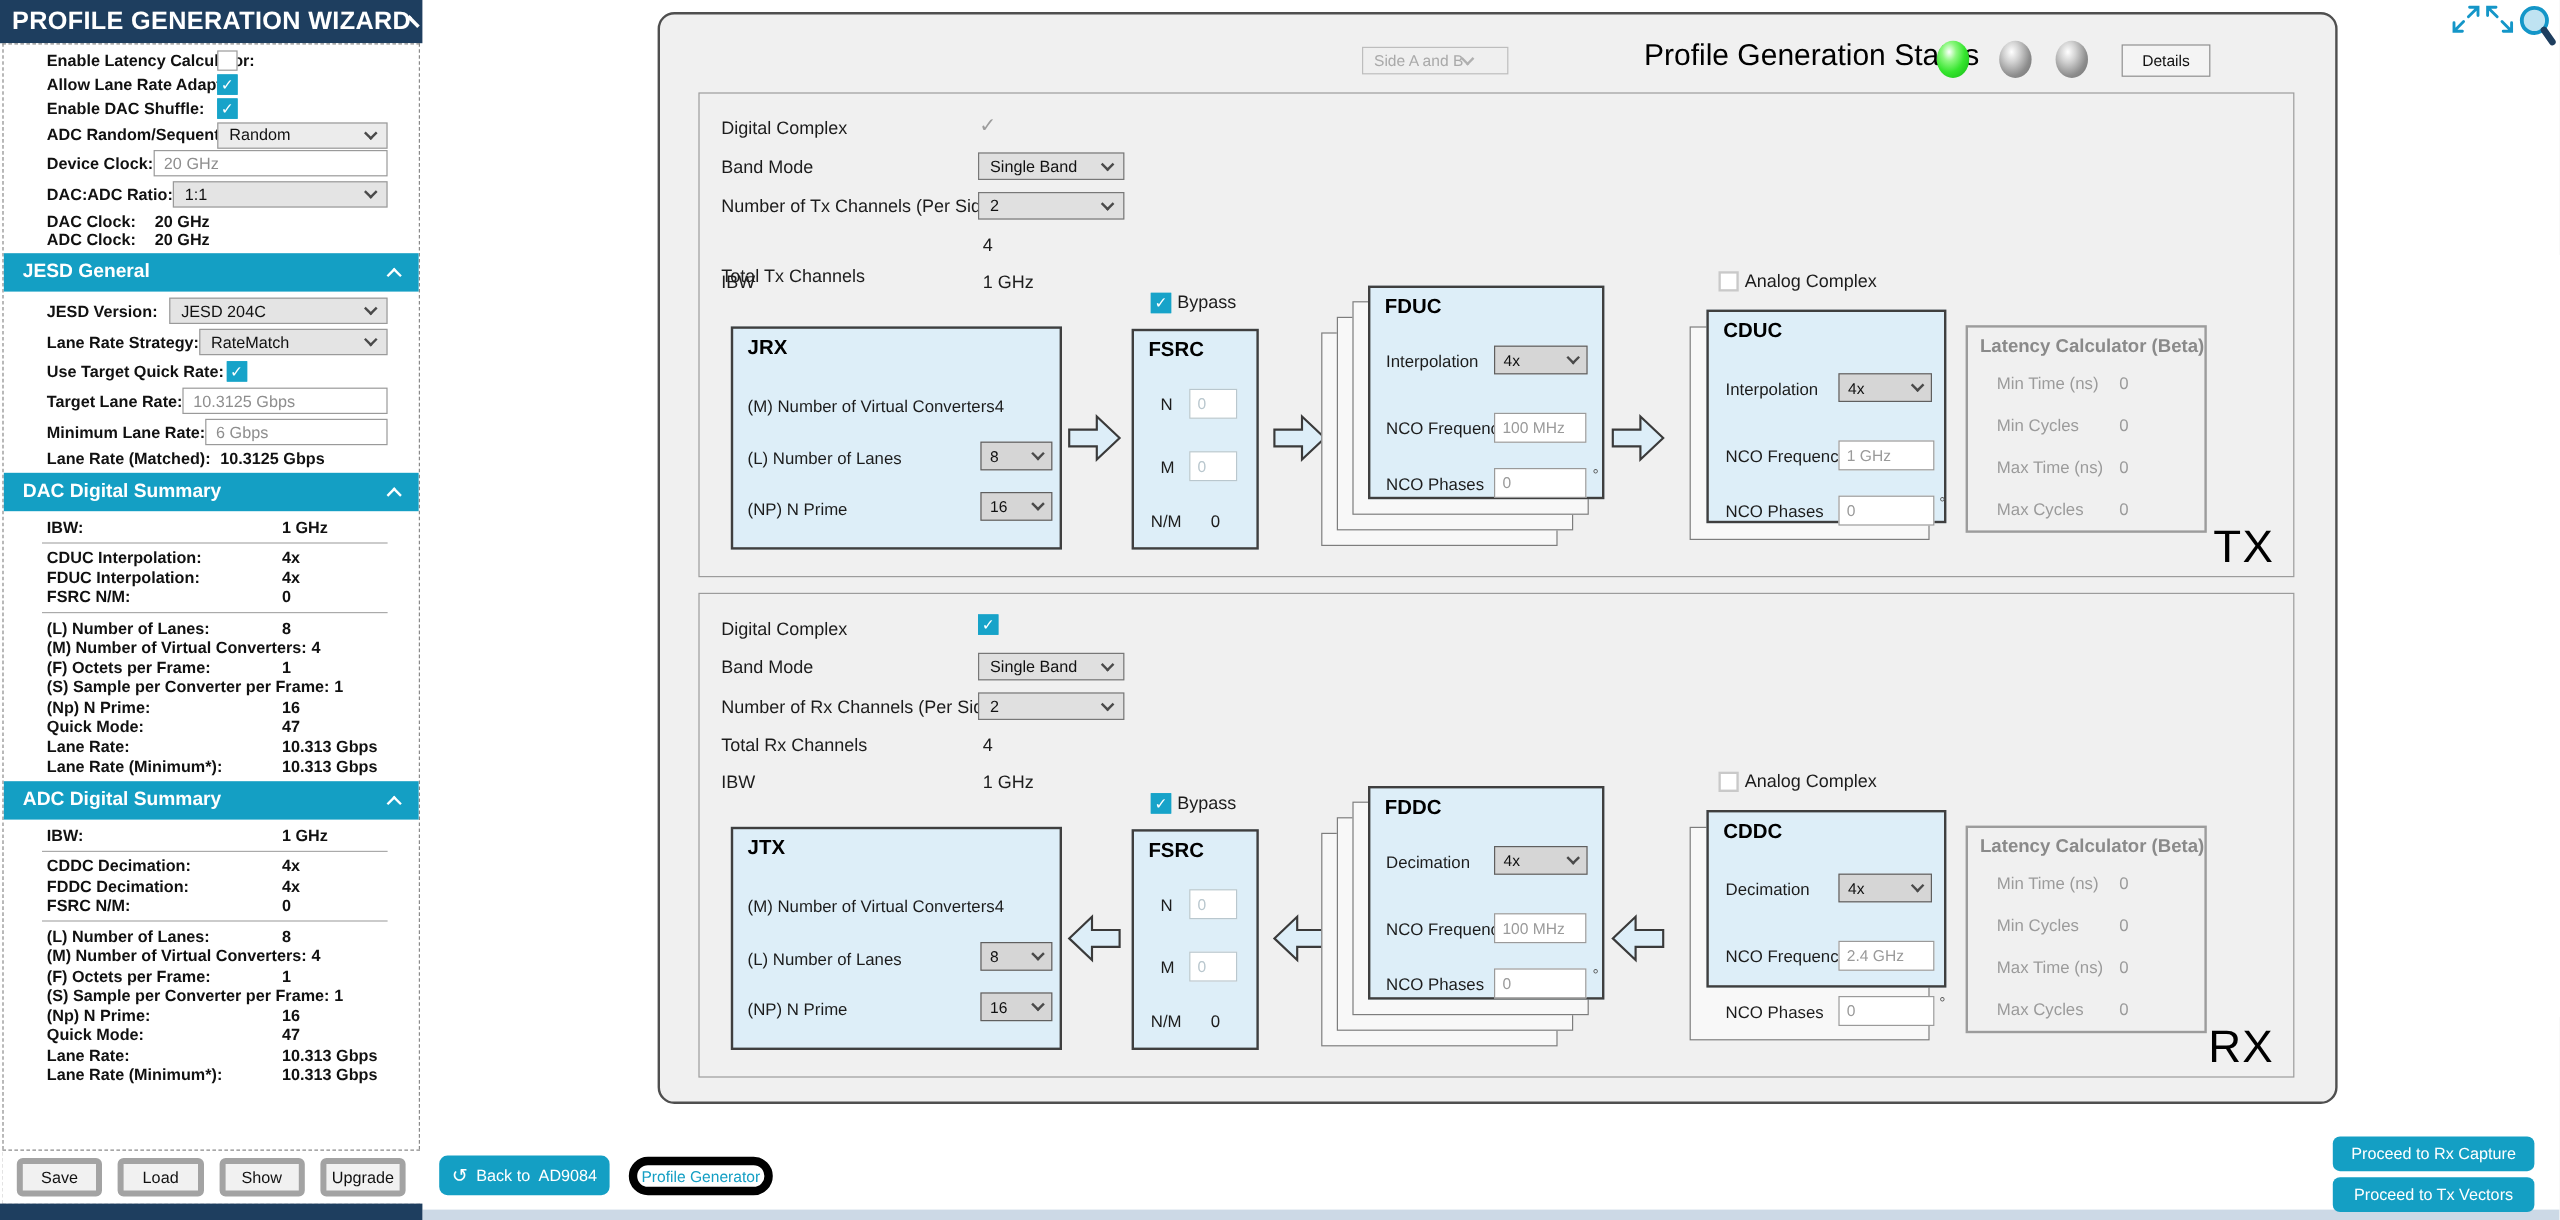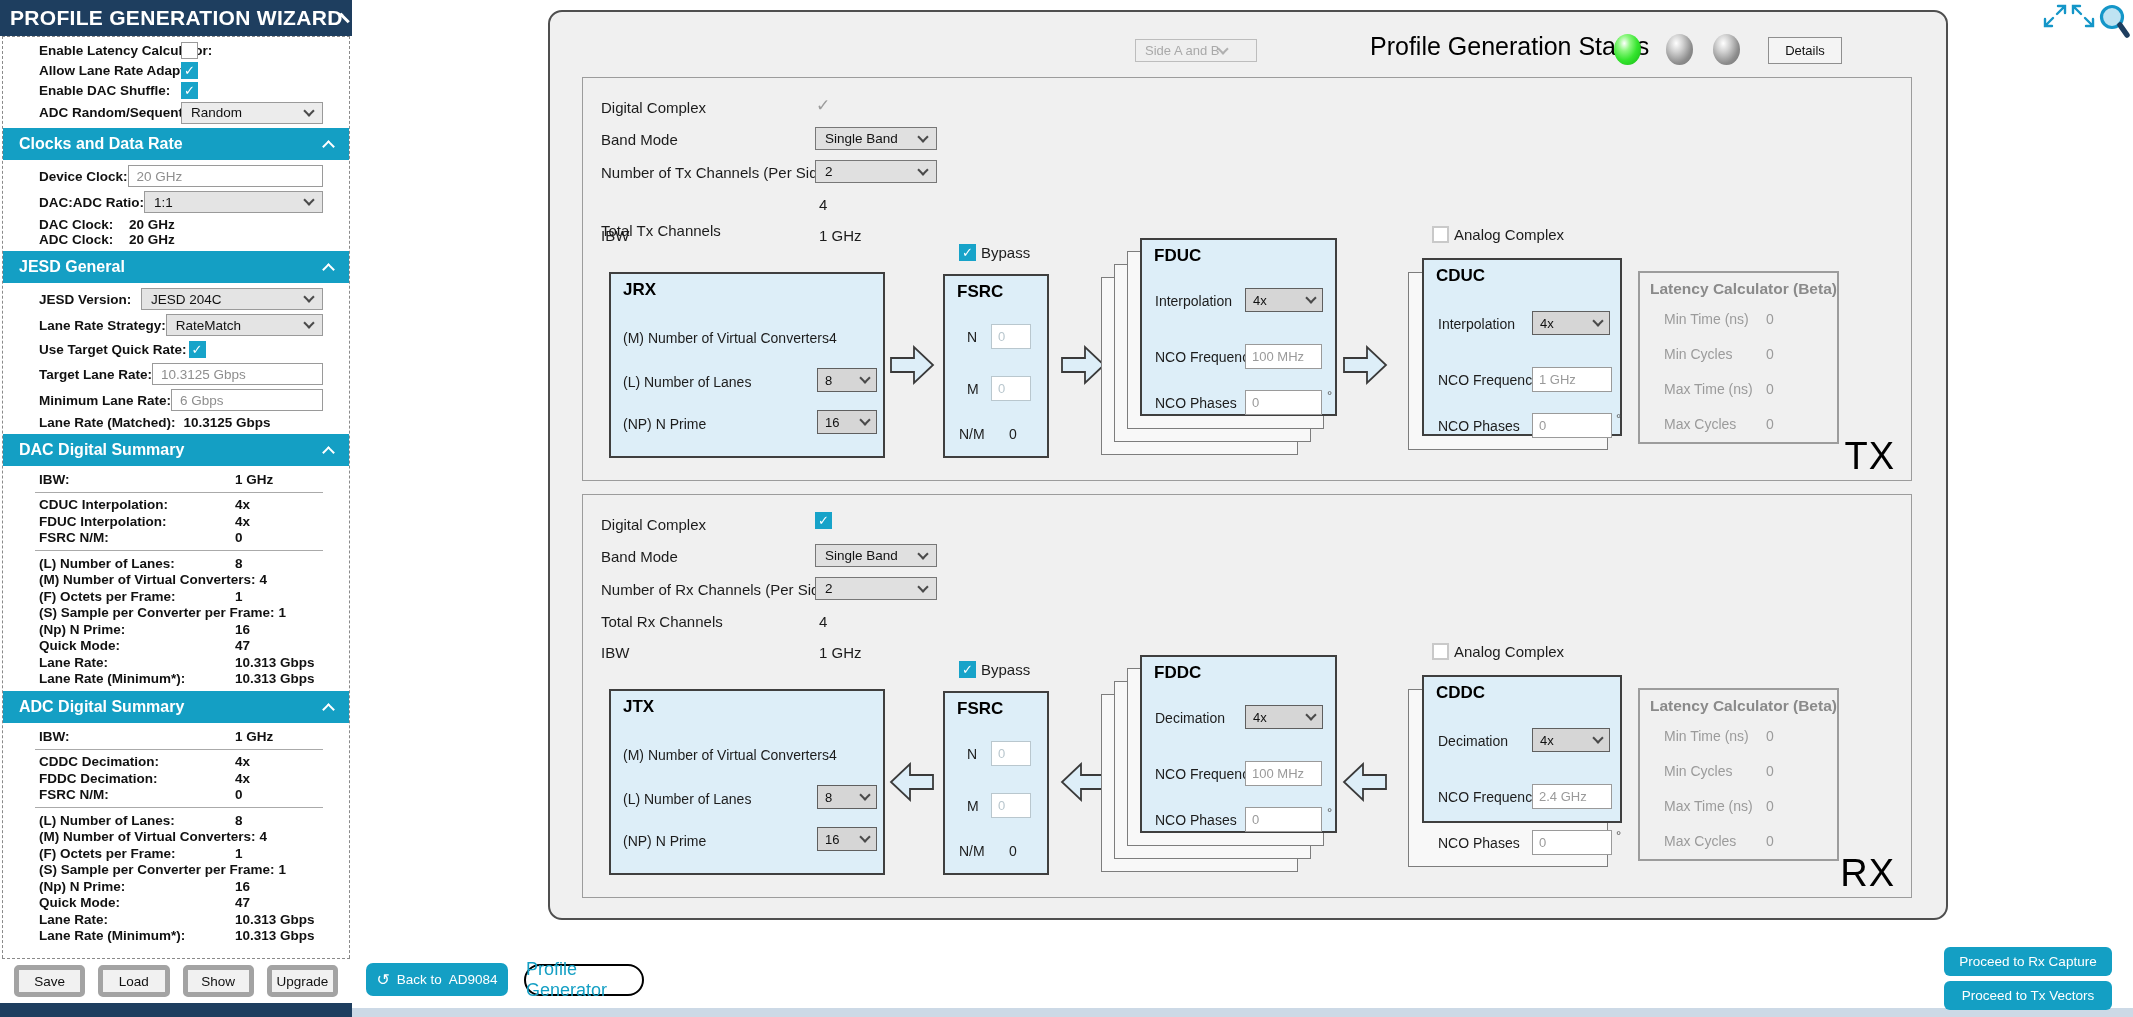--- a/index.html
+++ b/index.html
@@ -86,22 +86,22 @@
   .latency .ltitle { position:absolute; left:10px; top:7px; font-size:15.5px; font-weight:700; color:#8a8a8a; white-space:nowrap;}
   .lrow { position:absolute; left:0; width:100%; height:18px; }
   .lrow .k { position:absolute; left:24px; font-size:14px; color:#9b9b9b; white-space:nowrap;}
   .lrow .v { position:absolute; left:126px; font-size:14px; color:#9b9b9b; }
   .badge { position:absolute; font-size:38px; font-weight:400; color:#000; letter-spacing:1px; }
   .blockarrow { position:absolute; }
 
   
   .teal-btn { position:absolute; background:#149fc4; color:#fff; border:none; border-radius:7px;
               font-size:13.5px; font-family:"Liberation Sans",sans-serif; display:flex; align-items:center; justify-content:center; gap:7px;}
-  .pill { position:absolute; background:#fff; border:2px solid #000000; color:#149fc4; border-radius:16px;
-          font-size:18px; font-family:"Liberation Sans",sans-serif; display:flex; align-items:center; justify-content:center;}
+  .pill { position:absolute; background:#fff; border:7px solid #000000; color:#149fc4; border-radius:16px;
+          font-size:13px; font-family:"Liberation Sans",sans-serif; display:flex; align-items:center; justify-content:center;}
   .topright-icons { position:absolute; right:3px; top:3px; display:flex; align-items:flex-start; gap:2px; }
 </style>
 </head>
 <body>
 
 <aside class="sidebar">
   <div class="sb-title">
     <span>PROFILE GENERATION WIZARD</span>
     <span class="chev-left"></span>
   </div>
@@ -125,24 +125,20 @@
           </span>
       </div>
       <div class="opt-row" style="height:23px;">
         <span class="opt-label">ADC Random/Sequential:</span>
         <div class="sel" style="flex:1;">
           <span class="sv">Random</span>
           <span class="chev-dn"></span>
         </div>
       </div>
 
-      <div class="sec-h">
-        <span>Clocks and Data Rate</span>
-        <span class="chev-up"></span>
-      </div>
       <div class="frow">
         <span class="flabel">Device Clock:</span>
         <span class="ffield w208">
             <input class="tbox" value="20 GHz" style="">
           </span>
       </div>
       <div class="frow">
         <span class="flabel">DAC:ADC Ratio:</span>
         <div class="sel ffield w208" style="background:#e4e4e4;">
           <span class="sv">1:1</span>

